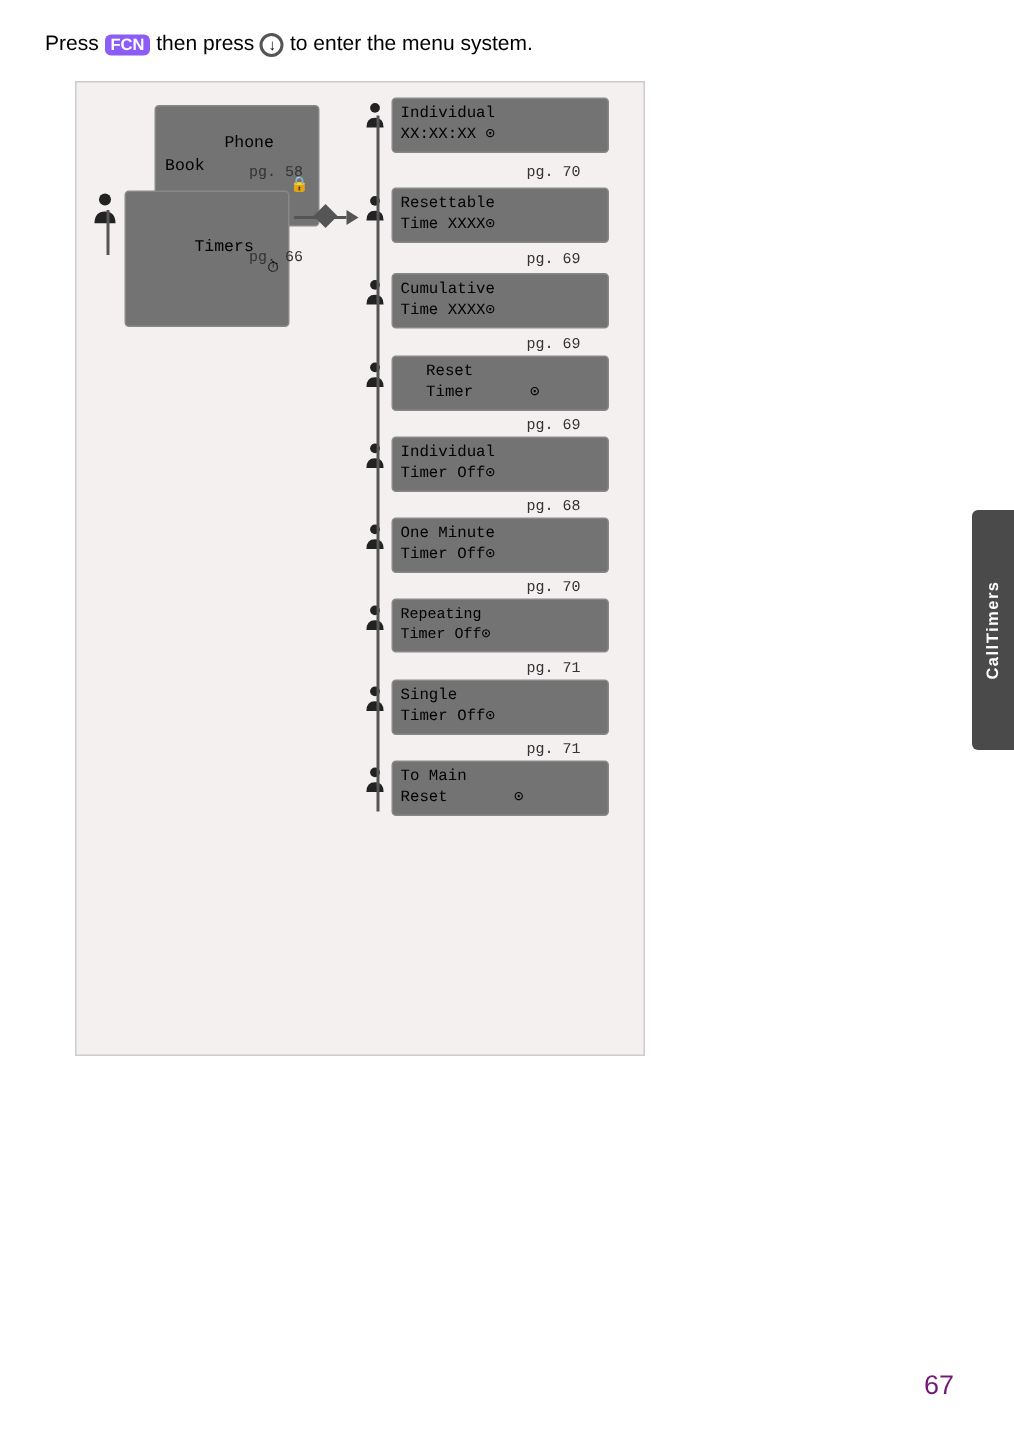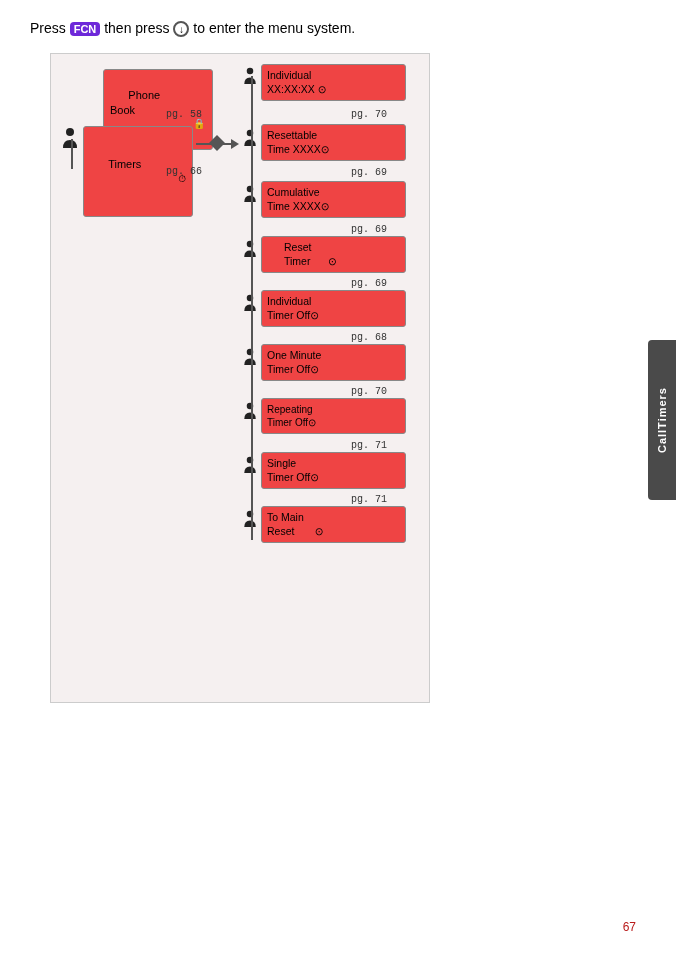--- a/index.html
+++ b/index.html
@@ -50,21 +50,21 @@
       margin-bottom: 8px;
     }
 
     .intro-text {
       font-size: 14px;
       margin-bottom: 16px;
     }
 
     .fcn-btn {
       display: inline-block;
-      background: #6d28d9;
+      background: #8b5cf6;
       color: #fff;
       border-radius: 4px;
       font-size: 11px;
       font-weight: bold;
       padding: 1px 4px;
       font-style: normal;
     }
 
     .start-label {
       font-size: 13px;
@@ -77,45 +77,45 @@
       border: 1px solid #ccc;
       background: #f5f0f0;
       width: 380px;
       height: 650px;
       margin-left: 20px;
     }
 
     
     .menu-box {
       position: absolute;
-      background: #ef4444;
+      background: #737373;
       border: 1.5px solid #888;
       border-radius: 3px;
-      font-family: Liberation Sans, sans-serif;
+      font-family: Liberation Mono, monospace;
       font-size: 11px;
       line-height: 1.3;
       padding: 3px 5px;
       white-space: pre;
     }
 
     
     .pg-ref {
       position: absolute;
       font-size: 10px;
       color: #333;
       font-family: Liberation Mono, monospace;
     }
 
     
     .page-number {
       position: absolute;
       bottom: 20px;
       right: 40px;
-      font-size: 12px;
-      color: #b91c1c;
+      font-size: 18px;
+      color: #701a75;
     }
   </style>
 </head>
 <body>
 
 <div class="right-tab">
   <span class="right-tab-label">CallTimers</span>
 </div>
 
 <div class="main-content">

